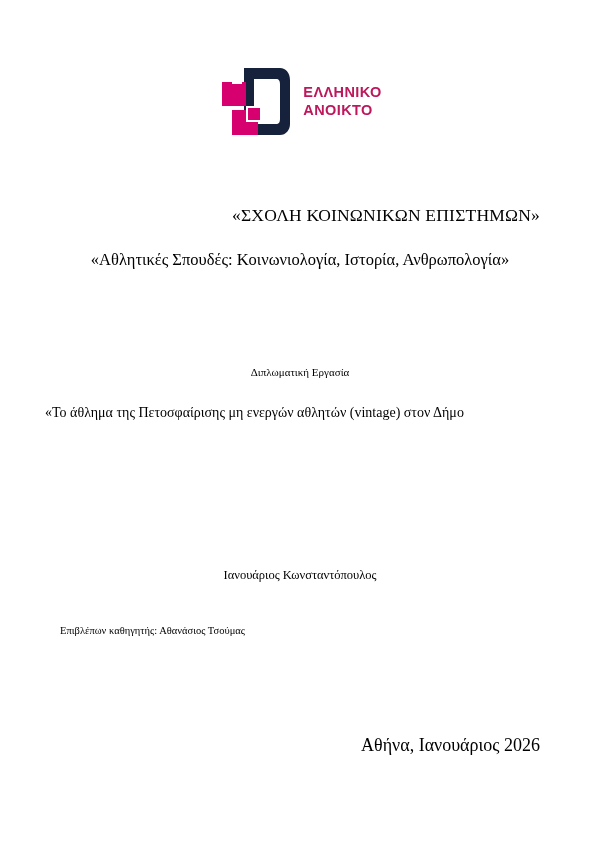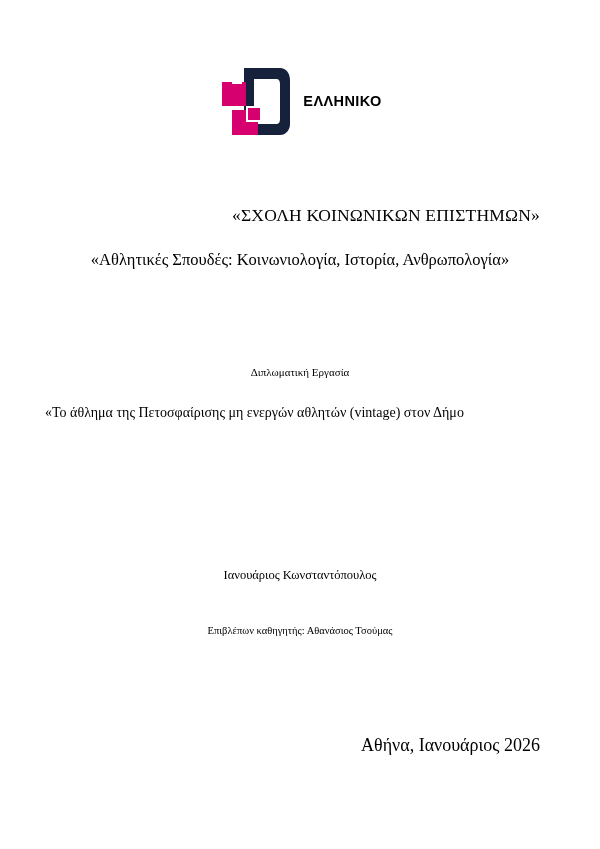--- a/index.html
+++ b/index.html
@@ -40,21 +40,21 @@
   .logo-mark {
     position: relative;
     width: 76px;
     height: 72px;
   }
   .logo-text {
     display: flex;
     flex-direction: column;
     justify-content: center;
     font-family: "Liberation Sans", sans-serif;
-    color: #000000;
+    color: #be185d;
     line-height: 1.22;
   }
   .logo-text span {
     font-size: 14.5px;
     letter-spacing: 0.4px;
     font-weight: 600;
   }
 
   
   .faculty {
@@ -97,21 +97,21 @@
     right: 60px;
     top: 568px;
     text-align: center;
     font-size: 12.5px;
   }
   .supervisor {
     position: absolute;
     left: 60px;
     right: 60px;
     top: 625px;
-    text-align: center;
+    text-align: left;
     font-size: 10.5px;
   }
   .place-date {
     position: absolute;
     left: 60px;
     right: 60px;
     top: 735px;
     text-align: right;
     font-size: 18px;
   }
@@ -131,20 +131,21 @@
 
           <rect x="4" y="16" width="24" height="24" fill="#d6006e"></rect>
           <path d="M14 44 H40 V69 H14 Z" fill="#d6006e"></path>
           <rect x="14" y="8" width="10" height="10" fill="#ffffff"></rect>
           <path d="M28 40 L44 40 L44 56 L28 56 Z" fill="#ffffff"></path>
           <path d="M30 42 L42 42 L42 54 L30 54 Z" fill="#d6006e"></path>
         </svg>
       </div>
       <div class="logo-text">
         <span>ΕΛΛΗΝΙΚΟ</span>
+        <span>ΑΝΟΙΚΤΟ</span>
       </div>
     </div>
   </div>
 
   <div class="faculty">«ΣΧΟΛΗ ΚΟΙΝΩΝΙΚΩΝ ΕΠΙΣΤΗΜΩΝ»</div>
 
   <div class="programme">«Αθλητικές Σπουδές: Κοινωνιολογία, Ιστορία, Ανθρωπολογία»</div>
 
   <div class="thesis-label">Διπλωματική Εργασία</div>
 

